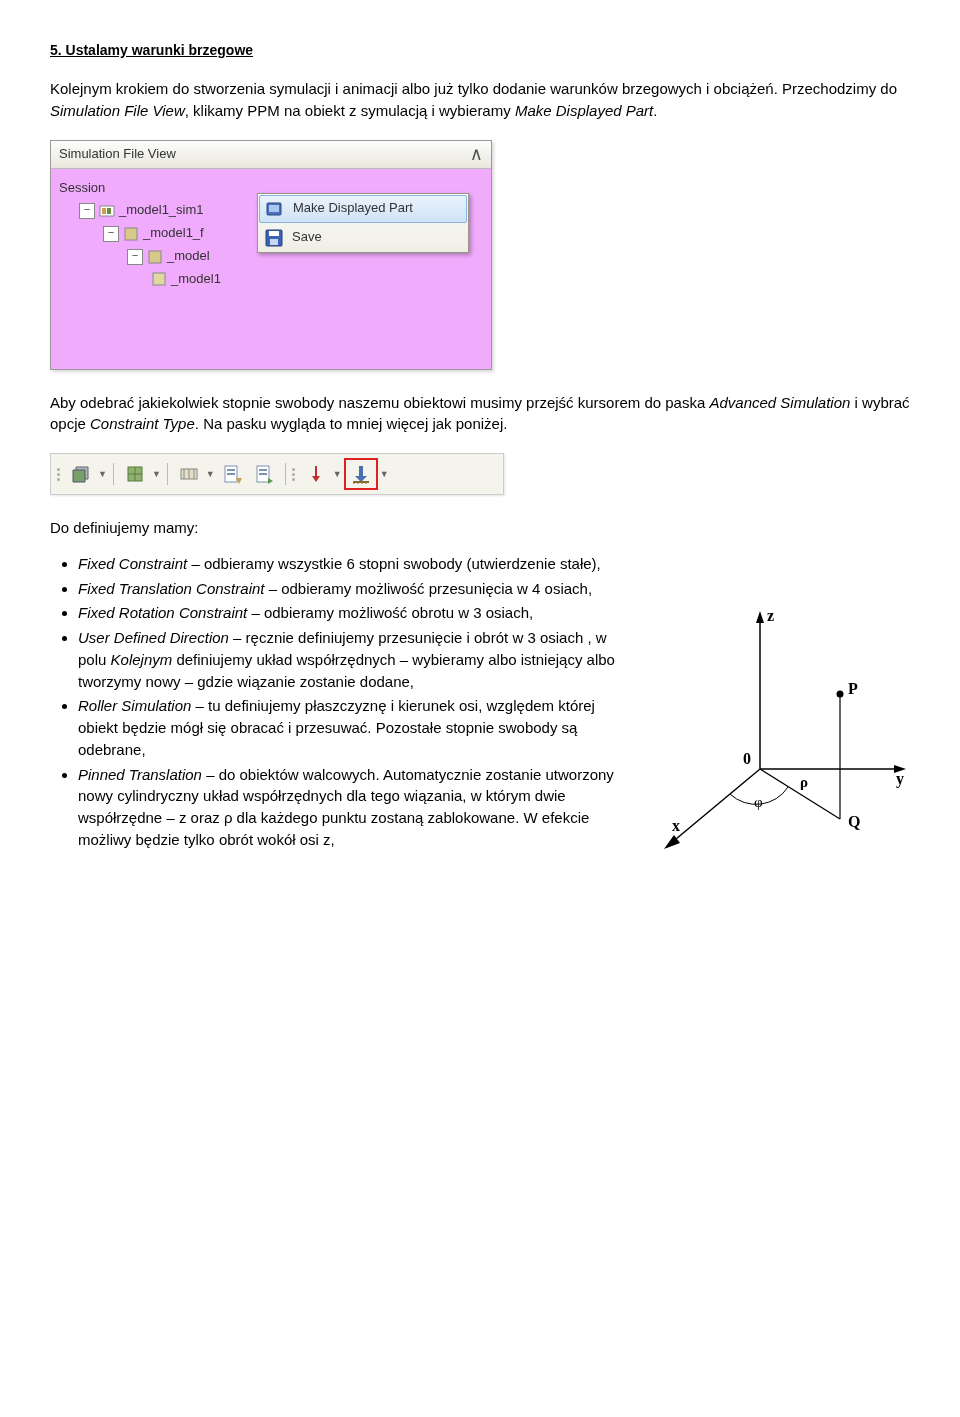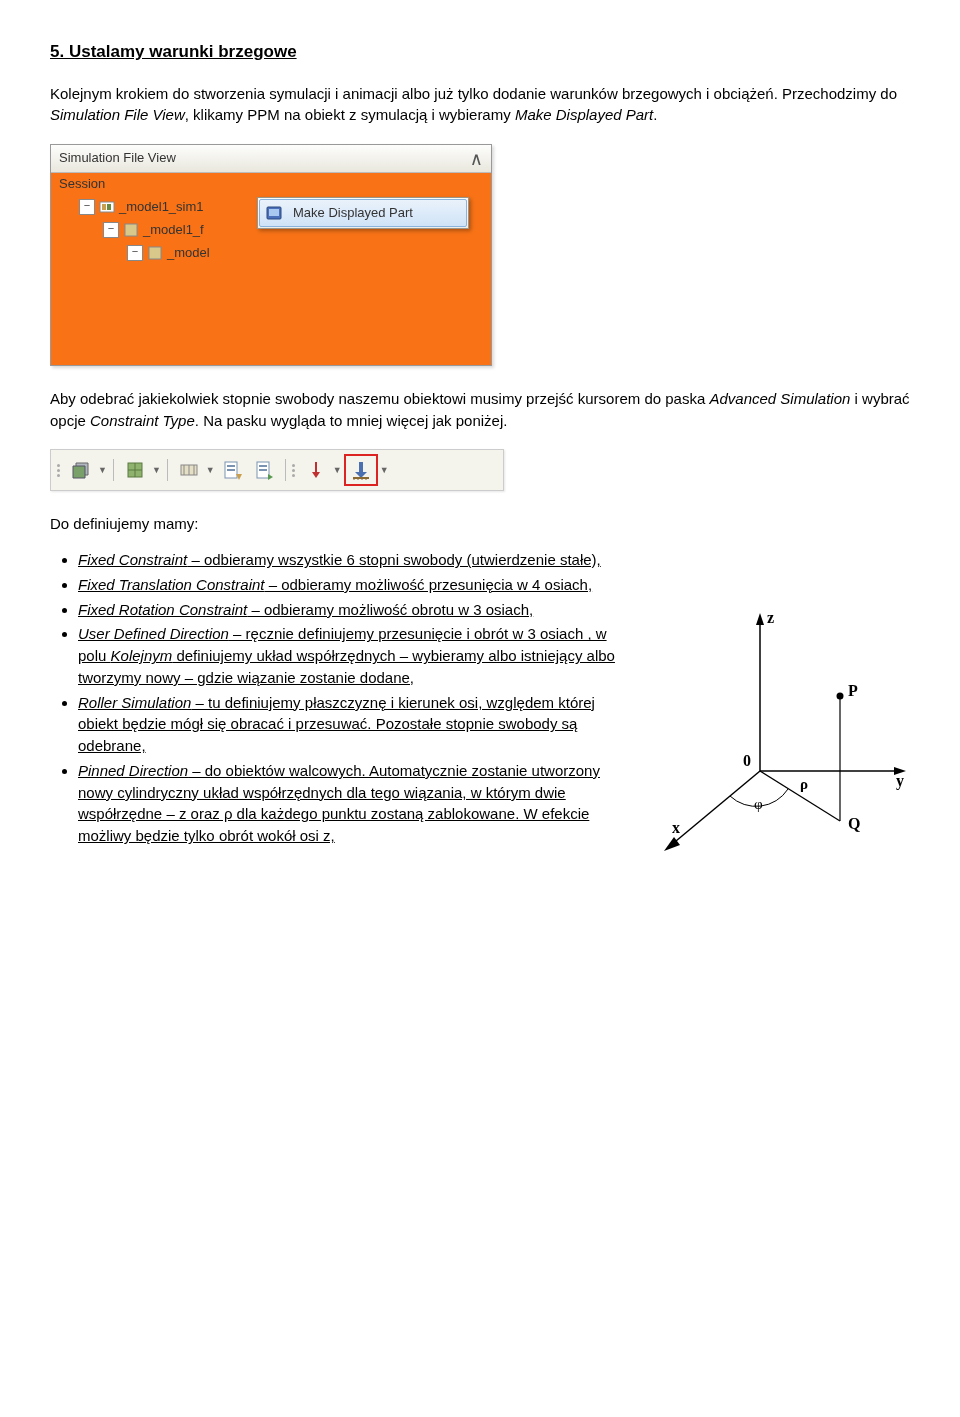--- a/index.html
+++ b/index.html
@@ -6,21 +6,21 @@
     margin: 0;
     padding: 40px 50px;
     font-family: Verdana, Geneva, sans-serif;
     font-size: 15px;
     line-height: 1.45;
     color: #000;
     background: #fff;
     width: 860px;
   }
   h2 {
-    font-size: 17px;
+    font-size: 14px;
     font-weight: bold;
     text-decoration: underline;
     margin: 0 0 18px 0;
   }
   p { margin: 0 0 14px 0; }
   em { font-style: italic; }
   .fig {
     margin: 18px 0 22px 0;
   }
   .panel {
@@ -40,22 +40,22 @@
     display: flex;
     justify-content: space-between;
     align-items: center;
   }
   .panel-title .caret {
     font-size: 18px;
     color: #555;
     line-height: 1;
   }
   .panel-body {
-    background: #f97316;
-    padding: 0 4px 12px 4px;
+    background: #f0abfc;
+    padding: 8px 4px 12px 4px;
   }
   .tree-row {
     display: flex;
     align-items: center;
     padding: 2px 0;
     position: relative;
   }
   .tree-row .exp {
     width: 14px;
     height: 14px;
@@ -156,22 +156,21 @@
     list-style: disc;
     margin: 0 0 14px 28px;
     padding: 0;
   }
   ul.bullets li {
     margin-bottom: 3px;
   }
   .col-wrap {
     display: flex;
     gap: 30px;
-    align-items: flex-end;
-    text-decoration: underline;
+    align-items: center;
   }
   .col-text { flex: 1; }
   .coord-fig {
     width: 260px;
     height: 260px;
     flex-shrink: 0;
     margin-top: 40px;
   }
 </style>
 </head>
@@ -215,31 +214,49 @@
       </div>
       <div class="tree-row ind4">
         <span class="exp">−</span>
         <span class="node-icon">
           <svg width="16" height="16">
               <rect x="2" y="2" width="12" height="12" fill="#d8c98a" stroke="#888"></rect>
             </svg>
         </span>
         <span class="label">_model</span>
       </div>
+      <div class="tree-row ind5">
+        <span class="node-icon">
+          <svg width="16" height="16">
+              <rect x="2" y="2" width="12" height="12" fill="#e0d8a0" stroke="#888"></rect>
+            </svg>
+        </span>
+        <span class="label">_model1</span>
+      </div>
 
       <div class="context-menu">
         <div class="context-item hl">
           <span class="ci-icon">
             <svg width="20" height="20">
                 <rect x="2" y="4" width="14" height="12" rx="1" fill="#4b6fb8" stroke="#2a4a80"></rect>
                 <rect x="4" y="6" width="10" height="7" fill="#a8c8ef"></rect>
               </svg>
           </span>
           <span>Make Displayed Part</span>
         </div>
+        <div class="context-item">
+          <span class="ci-icon">
+            <svg width="20" height="20">
+                <rect x="2" y="2" width="16" height="16" rx="1" fill="#3962b8" stroke="#24407a"></rect>
+                <rect x="5" y="3" width="10" height="5" fill="#fff"></rect>
+                <rect x="6" y="11" width="8" height="6" fill="#c7d7f0"></rect>
+              </svg>
+          </span>
+          <span>Save</span>
+        </div>
       </div>
     </div>
   </div>
 </div>
 
 <p>
   <span>Aby odebrać jakiekolwiek stopnie swobody naszemu obiektowi musimy przejść kursorem do paska </span><em>Advanced Simulation</em><span> i wybrać opcje </span><em>Constraint Type</em><span>. Na pasku wygląda to mniej więcej jak poniżej.</span>
 </p>
 
 <div class="fig">
@@ -322,21 +339,21 @@
 <p>Do definiujemy mamy:</p>
 
 <div class="col-wrap">
   <div class="col-text">
     <ul class="bullets">
       <li><em>Fixed Constraint</em><span> – odbieramy wszystkie 6 stopni swobody (utwierdzenie stałe),</span></li>
       <li><em>Fixed Translation Constraint</em><span> – odbieramy możliwość przesunięcia w 4 osiach,</span></li>
       <li><em>Fixed Rotation Constraint</em><span> – odbieramy możliwość obrotu w 3 osiach,</span></li>
       <li><em>User Defined Direction</em><span> – ręcznie definiujemy przesunięcie i obrót w 3 osiach , w polu </span><em>Kolejnym</em><span> definiujemy układ współrzędnych – wybieramy albo istniejący albo tworzymy nowy – gdzie wiązanie zostanie dodane,</span></li>
       <li><em>Roller Simulation</em><span> – tu definiujemy płaszczyznę i kierunek osi, względem której obiekt będzie mógł się obracać i przesuwać. Pozostałe stopnie swobody są odebrane,</span></li>
-      <li><em>Pinned Direction</em><span> – do obiektów walcowych. Automatycznie zostanie utworzony nowy cylindryczny układ współrzędnych dla tego wiązania, w którym dwie współrzędne – z oraz ρ dla każdego punktu zostaną zablokowane. W efekcie możliwy będzie tylko obrót wokół osi z,</span></li>
+      <li><em>Pinned Translation</em><span> – do obiektów walcowych. Automatycznie zostanie utworzony nowy cylindryczny układ współrzędnych dla tego wiązania, w którym dwie współrzędne – z oraz ρ dla każdego punktu zostaną zablokowane. W efekcie możliwy będzie tylko obrót wokół osi z,</span></li>
     </ul>
   </div>
 
   <div class="coord-fig">
     <svg width="260" height="260" viewBox="0 0 260 260">
 
       <line x1="110" y1="170" x2="110" y2="20" stroke="#000" stroke-width="1.5"></line>
       <polygon points="110,12 106,24 114,24" fill="#000"></polygon>
       <line x1="110" y1="170" x2="250" y2="170" stroke="#000" stroke-width="1.5"></line>
       <polygon points="256,170 244,166 244,174" fill="#000"></polygon>

